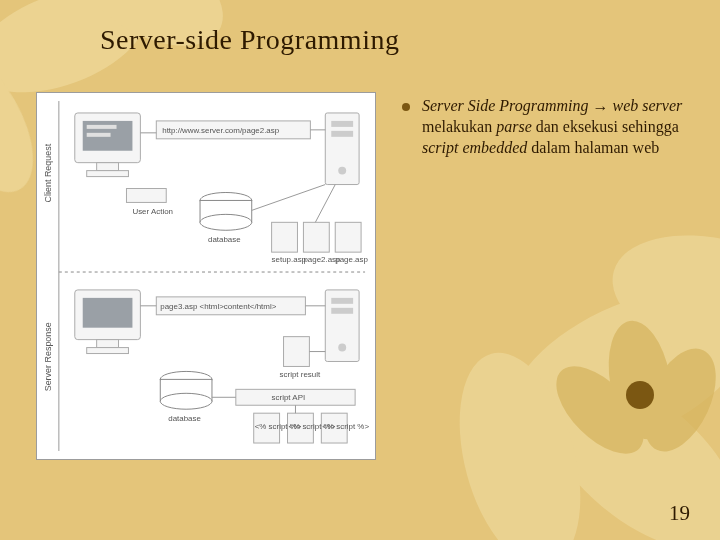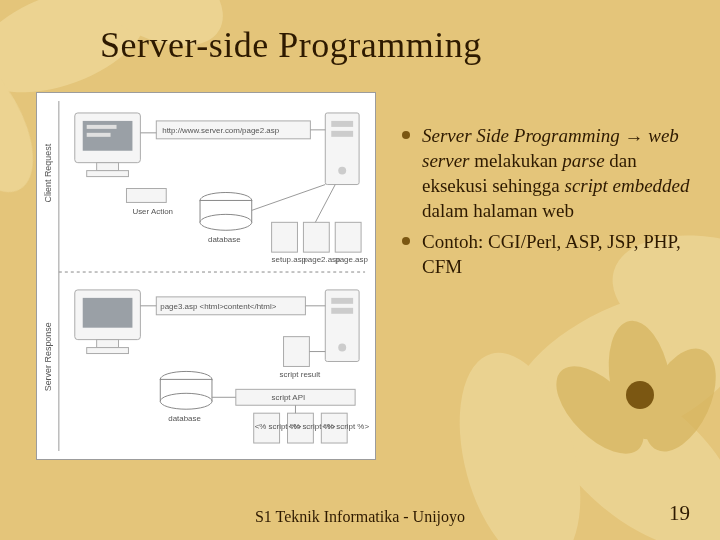--- a/index.html
+++ b/index.html
@@ -20,41 +20,40 @@
   .petals {
     position: absolute;
     inset: 0;
     pointer-events: none;
   }
   .title {
     position: absolute;
     top: 24px;
     left: 100px;
     right: 40px;
-    font-size: 36px;
+    font-size: 28px;
     letter-spacing: 0.5px;
   }
   .diagram-frame {
     position: absolute;
     top: 92px;
     left: 36px;
     width: 340px;
     height: 368px;
     background: #ffffff;
     border: 1px solid #9c9c9c;
     box-sizing: border-box;
   }
   .bullets {
     position: absolute;
     top: 95px;
     left: 400px;
     right: 14px;
-    font-size: 19px;
+    font-size: 16px;
     line-height: 1.32;
-    margin-top: 28px;
   }
   .bullets ul {
     margin: 0;
     padding: 0;
     list-style: none;
   }
   .bullets li {
     position: relative;
     padding-left: 22px;
     margin-bottom: 6px;
@@ -225,21 +224,17 @@
     </svg>
   </div>
 
   <div class="bullets">
     <ul>
       <li>
         <span class="em">Server Side Programming</span>
         <span>→</span>
         <span class="em">web server</span><span> melakukan </span><span class="em">parse</span><span> dan eksekusi sehingga </span><span class="em">script embedded</span><span> dalam halaman web</span>
       </li>
-      <li>
-        <span>Contoh: CGI/Perl, ASP, JSP, PHP, CFM</span>
-      </li>
     </ul>
   </div>
 
-  <div class="footer">S1 Teknik Informatika - Unijoyo</div>
   <div class="page-number">19</div>
 </div>
 
 </body></html>

